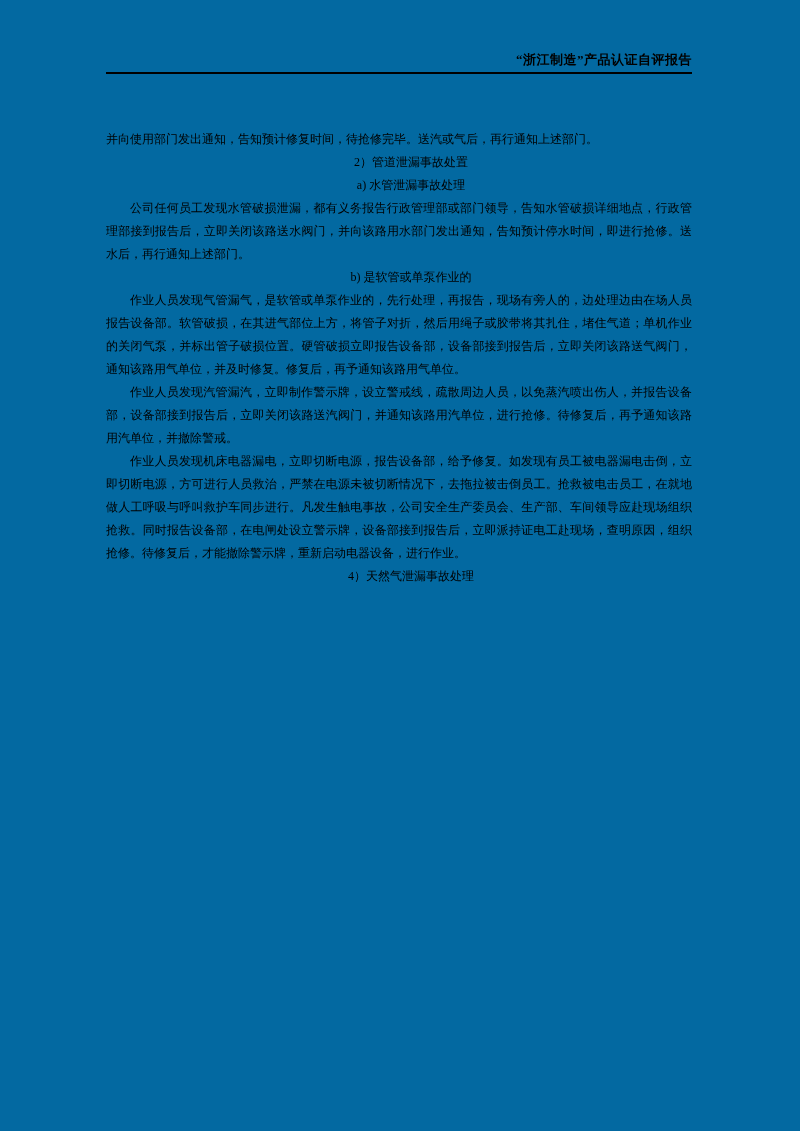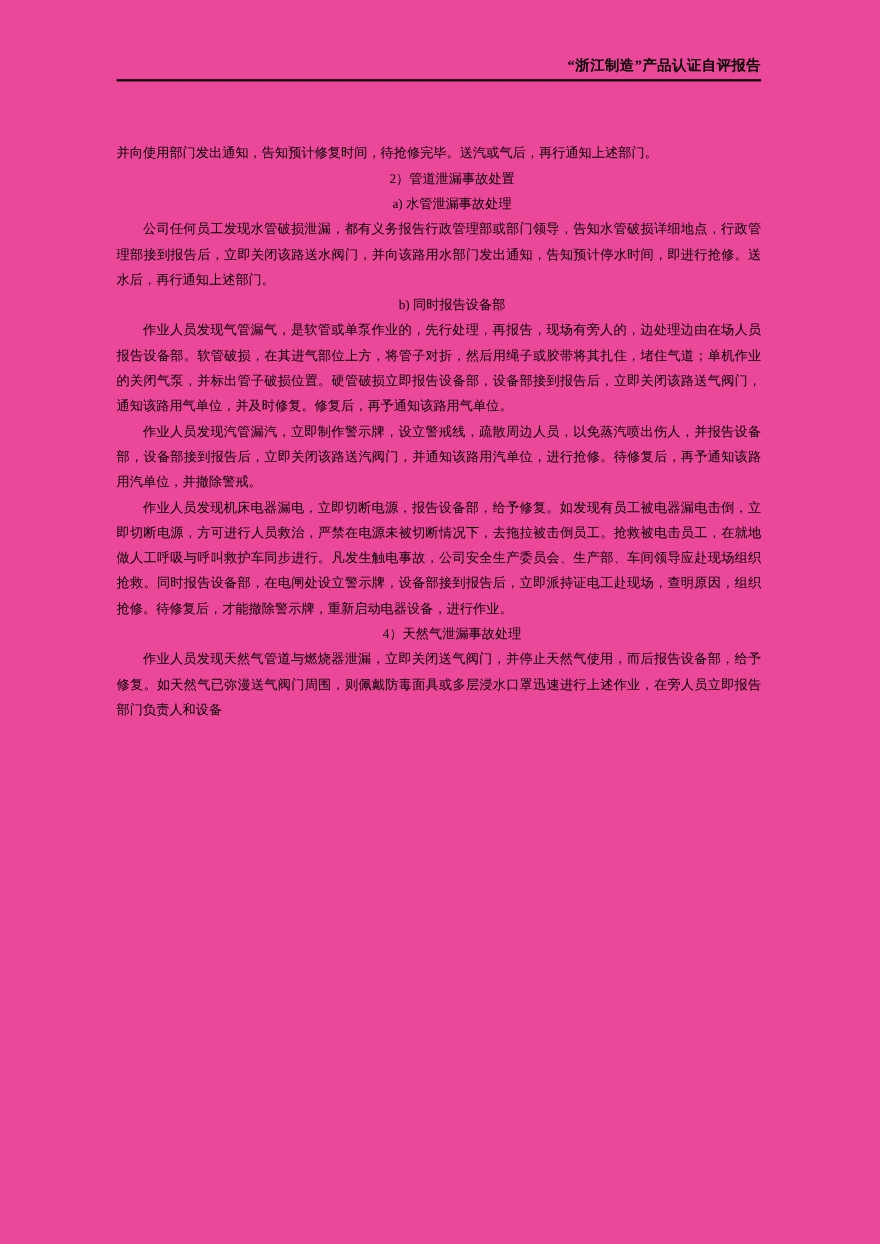--- a/index.html
+++ b/index.html
@@ -4,21 +4,21 @@
 <style>
   html, body {
     margin: 0;
     padding: 0;
     background: #ffffff;
   }
   .page {
     position: relative;
     width: 800px;
     height: 1131px;
-    background: #ec4899;
+    background: #0369a1;
     overflow: hidden;
     font-family: "Liberation Serif", "DejaVu Serif", serif;
     color: #000000;
   }
   .header-title {
     position: absolute;
     top: 52px;
     right: 108px;
     font-size: 13px;
     font-weight: bold;
@@ -61,20 +61,19 @@
 <body>
 
 <div class="page">
   <div class="header-title">“浙江制造”产品认证自评报告</div>
   <div class="header-rule"></div>
   <div class="doc-body">
       <p class="para">并向使用部门发出通知，告知预计修复时间，待抢修完毕。送汽或气后，再行通知上述部门。</p>
       <p class="para heading indent">2）管道泄漏事故处置</p>
       <p class="para heading indent">a) 水管泄漏事故处理</p>
       <p class="para indent">公司任何员工发现水管破损泄漏，都有义务报告行政管理部或部门领导，告知水管破损详细地点，行政管理部接到报告后，立即关闭该路送水阀门，并向该路用水部门发出通知，告知预计停水时间，即进行抢修。送水后，再行通知上述部门。</p>
-      <p class="para heading indent">b) 同时报告设备部</p>
+      <p class="para heading indent">b) 是软管或单泵作业的</p>
       <p class="para indent">作业人员发现气管漏气，是软管或单泵作业的，先行处理，再报告，现场有旁人的，边处理边由在场人员报告设备部。软管破损，在其进气部位上方，将管子对折，然后用绳子或胶带将其扎住，堵住气道；单机作业的关闭气泵，并标出管子破损位置。硬管破损立即报告设备部，设备部接到报告后，立即关闭该路送气阀门，通知该路用气单位，并及时修复。修复后，再予通知该路用气单位。</p>
       <p class="para indent">作业人员发现汽管漏汽，立即制作警示牌，设立警戒线，疏散周边人员，以免蒸汽喷出伤人，并报告设备部，设备部接到报告后，立即关闭该路送汽阀门，并通知该路用汽单位，进行抢修。待修复后，再予通知该路用汽单位，并撤除警戒。</p>
       <p class="para indent">作业人员发现机床电器漏电，立即切断电源，报告设备部，给予修复。如发现有员工被电器漏电击倒，立即切断电源，方可进行人员救治，严禁在电源未被切断情况下，去拖拉被击倒员工。抢救被电击员工，在就地做人工呼吸与呼叫救护车同步进行。凡发生触电事故，公司安全生产委员会、生产部、车间领导应赴现场组织抢救。同时报告设备部，在电闸处设立警示牌，设备部接到报告后，立即派持证电工赴现场，查明原因，组织抢修。待修复后，才能撤除警示牌，重新启动电器设备，进行作业。</p>
       <p class="para heading indent">4）天然气泄漏事故处理</p>
-      <p class="para indent">作业人员发现天然气管道与燃烧器泄漏，立即关闭送气阀门，并停止天然气使用，而后报告设备部，给予修复。如天然气已弥漫送气阀门周围，则佩戴防毒面具或多层浸水口罩迅速进行上述作业，在旁人员立即报告部门负责人和设备</p>
     </div>
 </div>
 
 </body></html>

